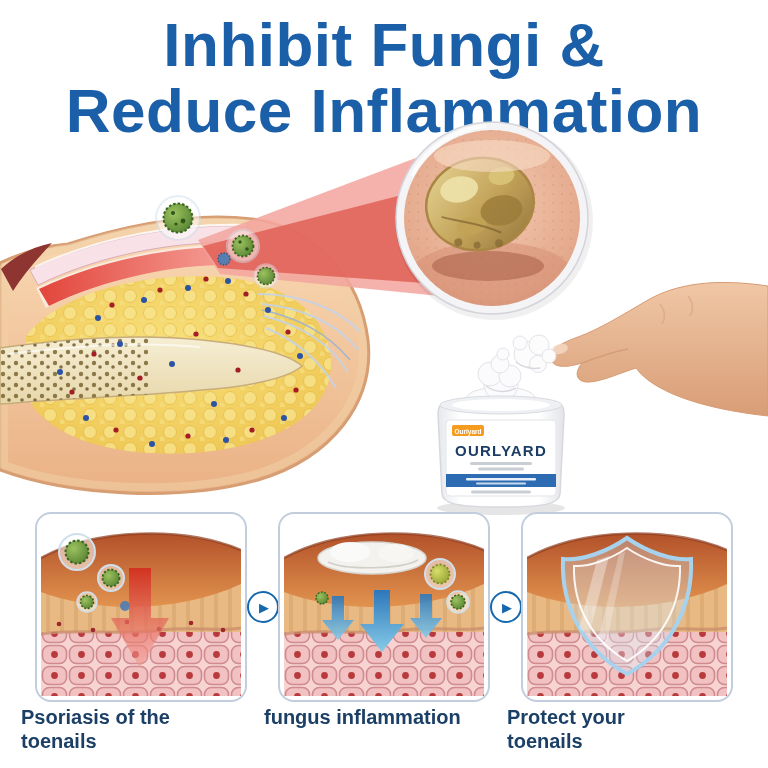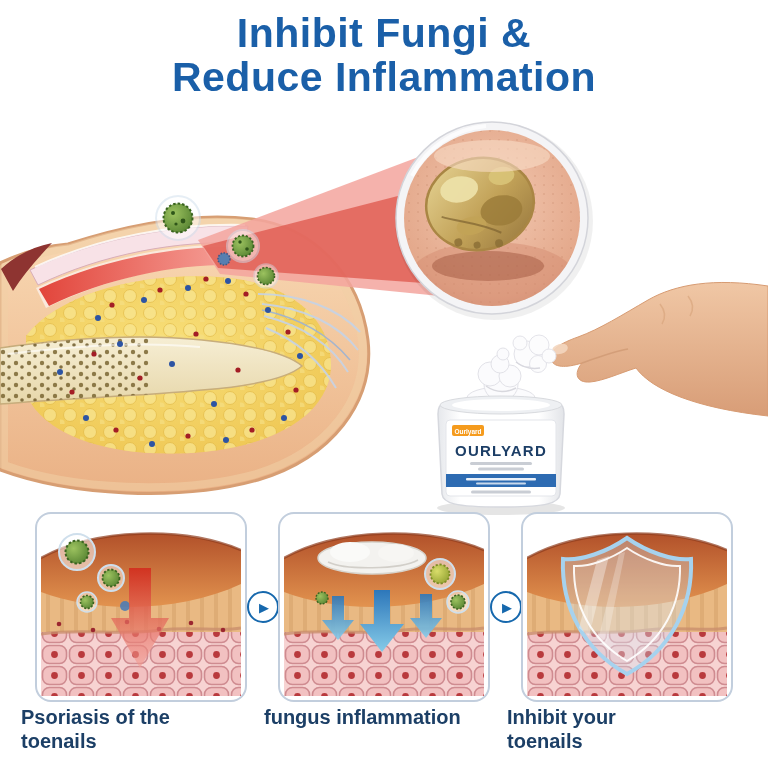--- a/index.html
+++ b/index.html
@@ -1,20 +1,20 @@
 <!DOCTYPE html>
 <html><head>
 <meta charset="utf-8">
 <style>
   *{margin:0;padding:0;box-sizing:border-box}
   html,body{width:768px;height:768px}
   body{background:#ffffff;font-family:"Liberation Sans",sans-serif;position:relative;overflow:hidden}
   .stage{position:absolute;left:0;top:0;width:768px;height:768px;background:#fff}
   .headline{position:absolute;top:12px;left:0;width:768px;text-align:center;
-            font-size:41px;font-weight:700;line-height:1.07;color:#1a5fa8;letter-spacing:.5px}
+            font-size:62px;font-weight:700;line-height:1.07;color:#1a5fa8;letter-spacing:.5px}
   .scene{position:absolute;top:118px;left:0;width:768px;height:402px}
   .panel{position:absolute;top:512px;width:212px;height:190px;background:#fff;
          border:2px solid #c2cedd;border-radius:16px;overflow:hidden}
   .panel svg{position:absolute;left:4px;top:4px;width:200px;height:178px}
   .step-arrow{position:absolute;top:591px;width:32px;height:32px;border-radius:50%;
               background:#fff;border:2.5px solid #1668ad;color:#1668ad;display:flex;
               align-items:center;justify-content:center;font-size:13px;padding-left:3px;line-height:1}
   .caption{position:absolute;top:706px;width:240px;text-align:left;font-size:20px;
            font-weight:700;color:#1c3f66;line-height:1.18}
 </style>
@@ -382,17 +382,17 @@
   </div>
 
   <div class="caption" style="left:21px">
     <div>Psoriasis of the</div>
     <div>toenails</div>
   </div>
   <div class="caption" style="left:264px">
     <div>fungus inflammation</div>
   </div>
   <div class="caption" style="left:507px">
-    <div>Inhibit your</div>
+    <div>Protect your</div>
     <div>toenails</div>
   </div>
 
 </div>
 
 </body></html>

